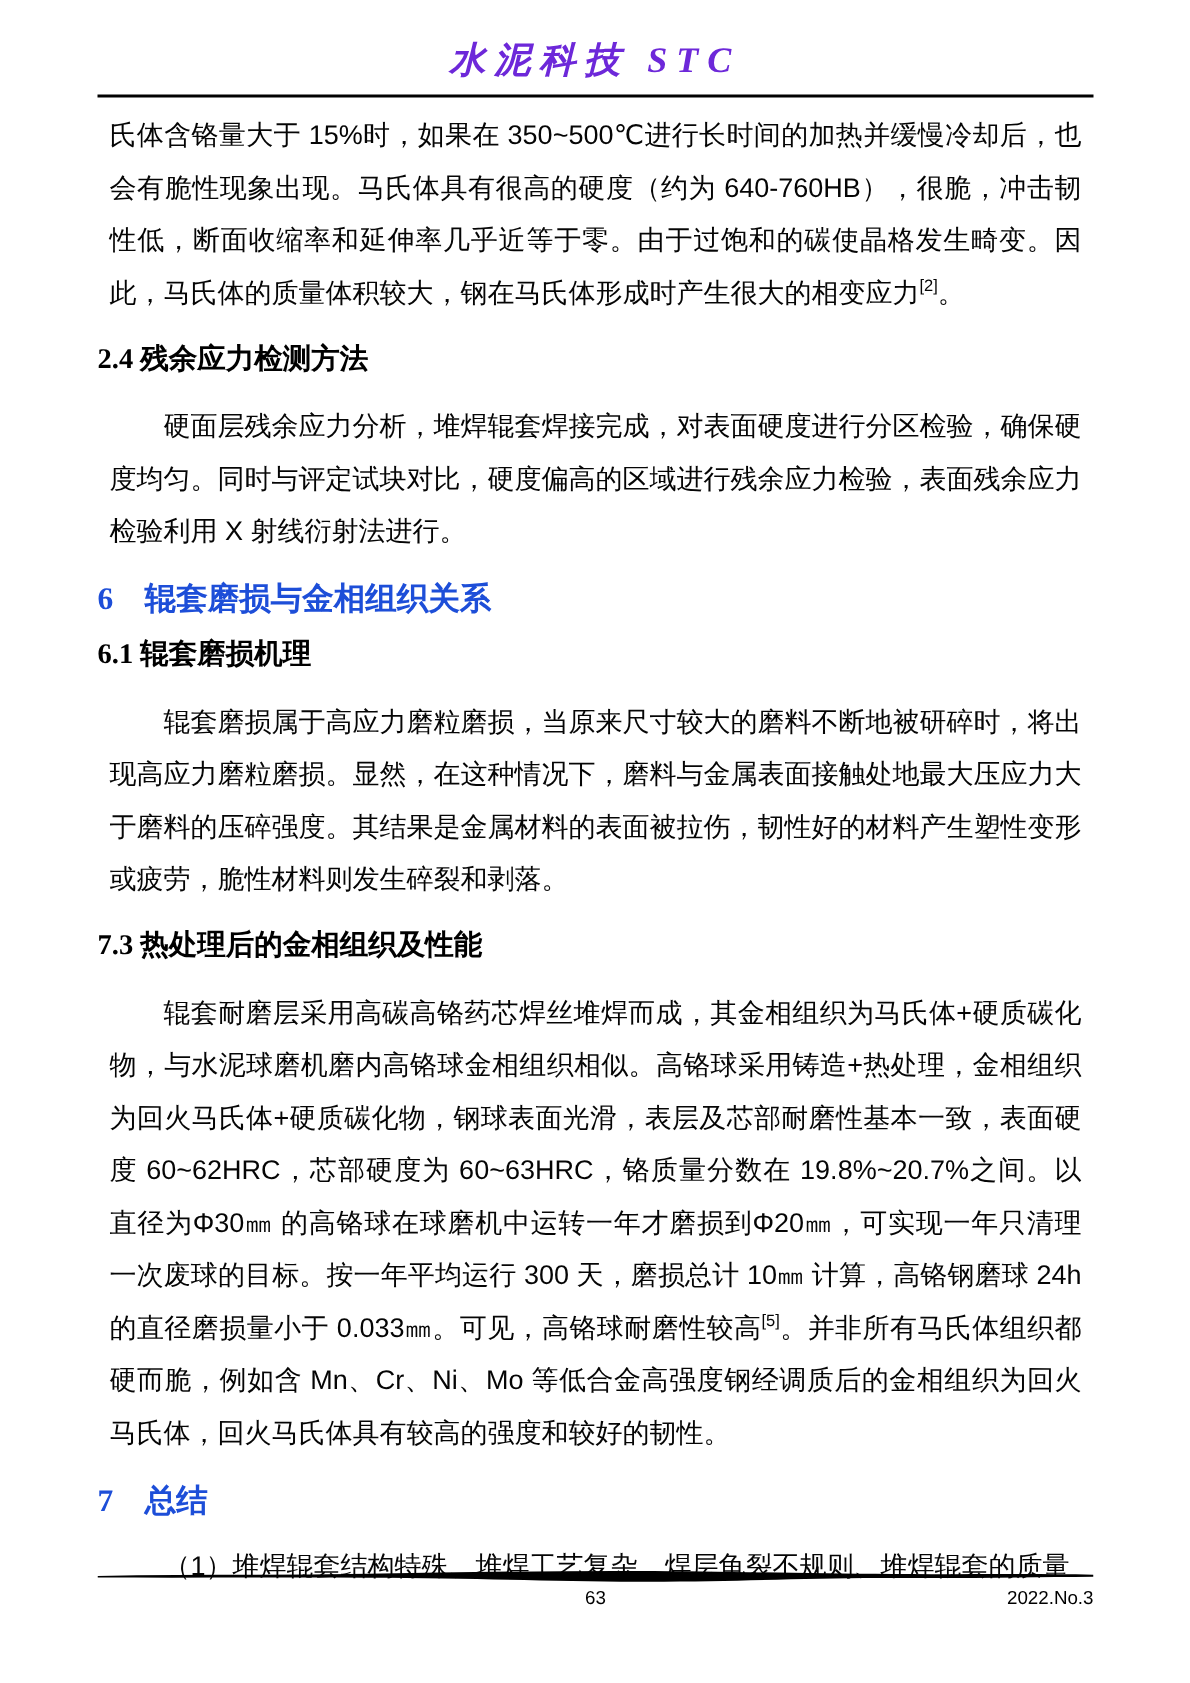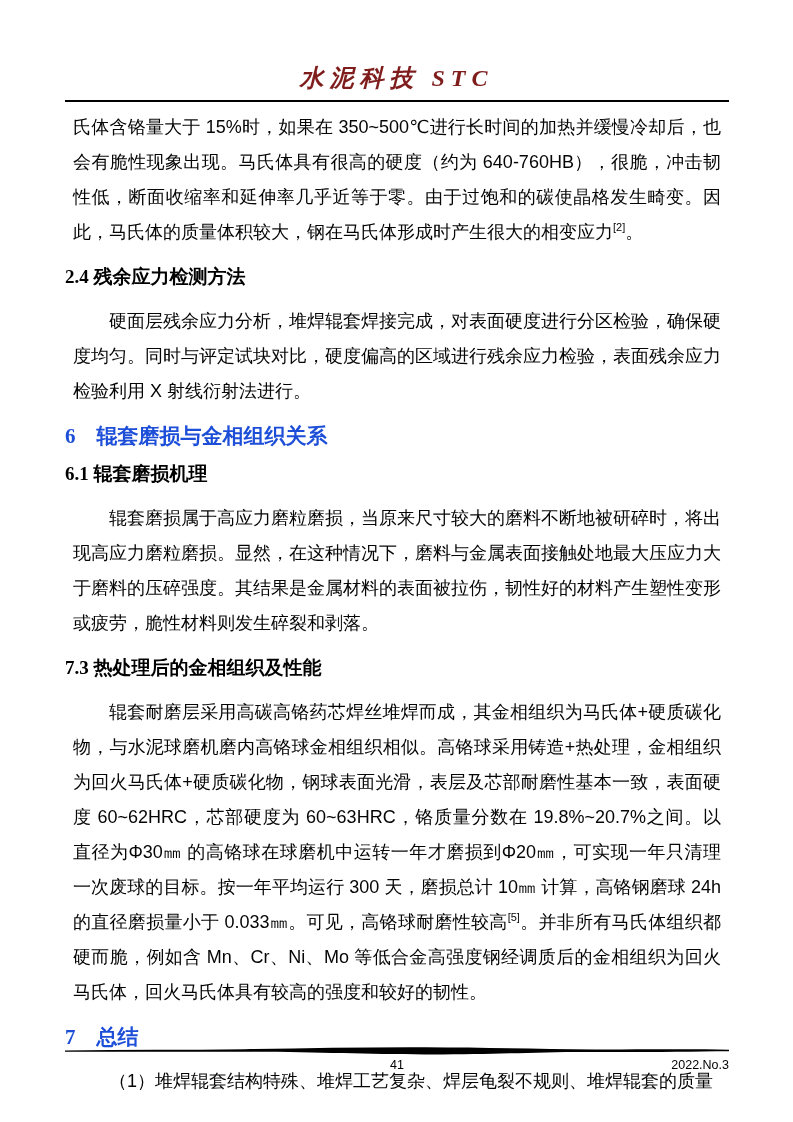--- a/index.html
+++ b/index.html
@@ -12,30 +12,29 @@
     position: relative;
     width: 793px;
     height: 1122px;
     background: #ffffff;
     color: #000000;
     overflow: hidden;
     font-family: "Liberation Sans", "DejaVu Sans", serif;
   }
   
   .header-title {
-    padding-top: 50px;
+    padding-top: 25px;
     text-align: center;
     font-family: "Liberation Serif", "DejaVu Serif", serif;
     font-style: italic;
     font-weight: 700;
     font-size: 24px;
     line-height: 32px;
     letter-spacing: 6px;
-    color: #7f1d1d;
-    margin-top: 12px;
+    color: #6d28d9;
   }
   .header-rule {
     margin: 6px 64px 0 65px;
     border-top: 2.5px solid #000000;
     height: 0;
   }
   
   .content {
     margin: 3px 64px 0 65px;
     font-size: 18px;
@@ -135,18 +134,18 @@
   </div>
 
   <div class="footer">
     <svg class="footer-rule-svg" viewBox="0 0 664 10" preserveAspectRatio="none" xmlns="http://www.w3.org/2000/svg">
       <path fill="#000000" d="M0,4.6 C60,3.4 120,4.2 180,3.2 C240,2.2 300,1.1 360,1.3
                C420,1.5 470,3.0 530,3.4 C580,3.7 624,2.9 664,3.8
                L664,5.2 C624,5.5 580,6.3 530,6.0 C470,5.7 430,8.7 360,8.5
                C300,8.3 250,6.0 180,5.8 C120,5.6 60,5.9 0,5.7 Z"></path>
     </svg>
     <div class="footer-row">
-      <span class="page-num">41</span>
+      <span class="page-num">63</span>
       <span class="issue">2022.No.3</span>
     </div>
   </div>
 
 </div>
 
 </body></html>

